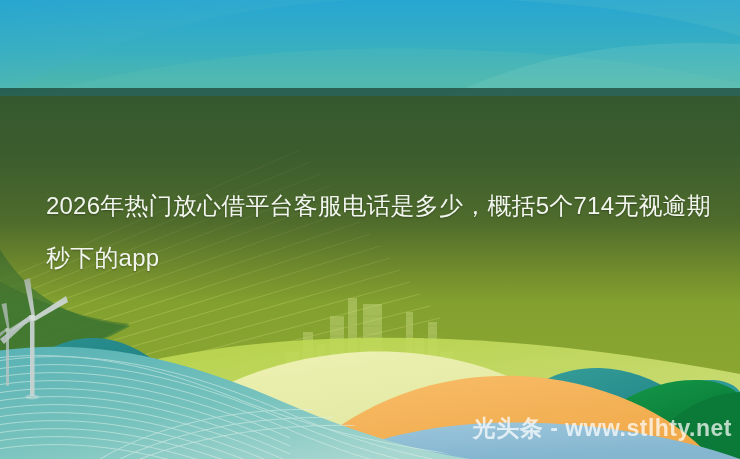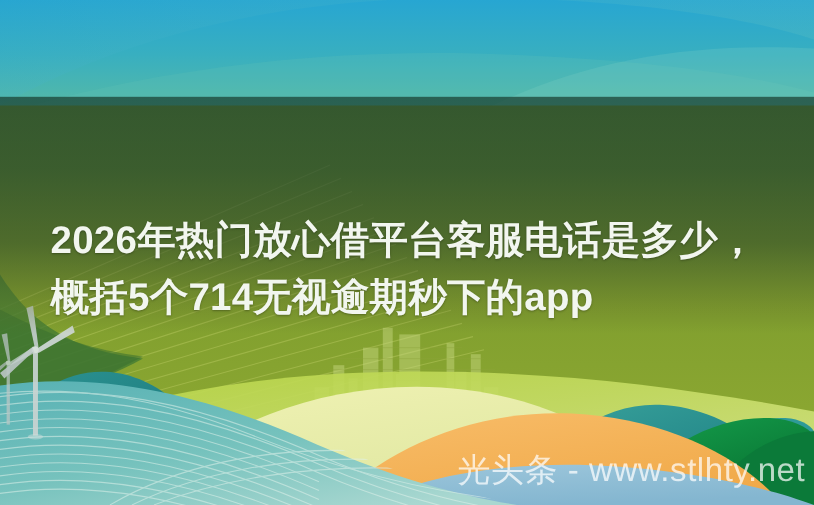--- a/index.html
+++ b/index.html
@@ -39,38 +39,37 @@
         rgba(86,104,40,0.28) 88%,
         rgba(120,140,44,0.00) 100%);
     pointer-events: none;
   }
   #headline {
     position: absolute;
     left: 46px;
     top: 180px;
     width: 672px;
     color: #f2f6ef;
-    font-size: 35px;
+    font-size: 24px;
     line-height: 52px;
     letter-spacing: 0.2px;
-    font-weight: 700;
+    font-weight: 400;
     white-space: pre-wrap;
     text-shadow: 0 1px 2px rgba(0,0,0,0.30);
-    margin-top: 13px;
   }
   #watermark {
     position: absolute;
     right: 8px;
     bottom: 14px;
-    font-size: 30px;
+    font-size: 23px;
     line-height: 34px;
     color: rgba(255,255,255,0.72);
     letter-spacing: 0.5px;
     white-space: nowrap;
-    font-weight: 400;
+    font-weight: 700;
   }
 </style>
 </head>
 <body>
 
 <div id="banner">
 
   <svg class="art" viewBox="0 0 740 459" preserveAspectRatio="none">
     <defs>
       <linearGradient id="skyGrad" x1="0" y1="0" x2="0" y2="1">

